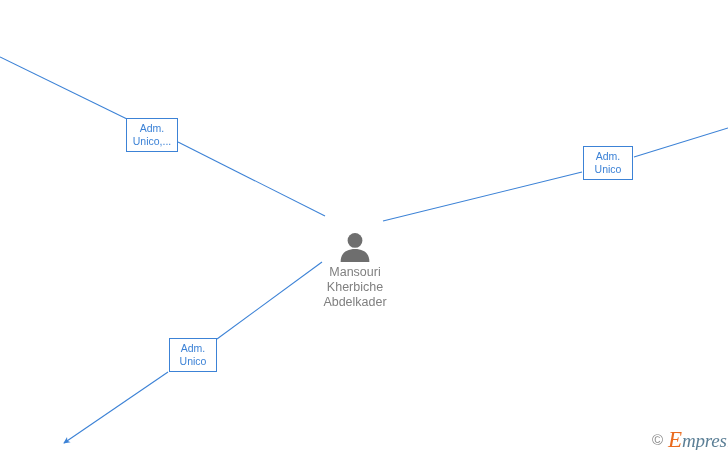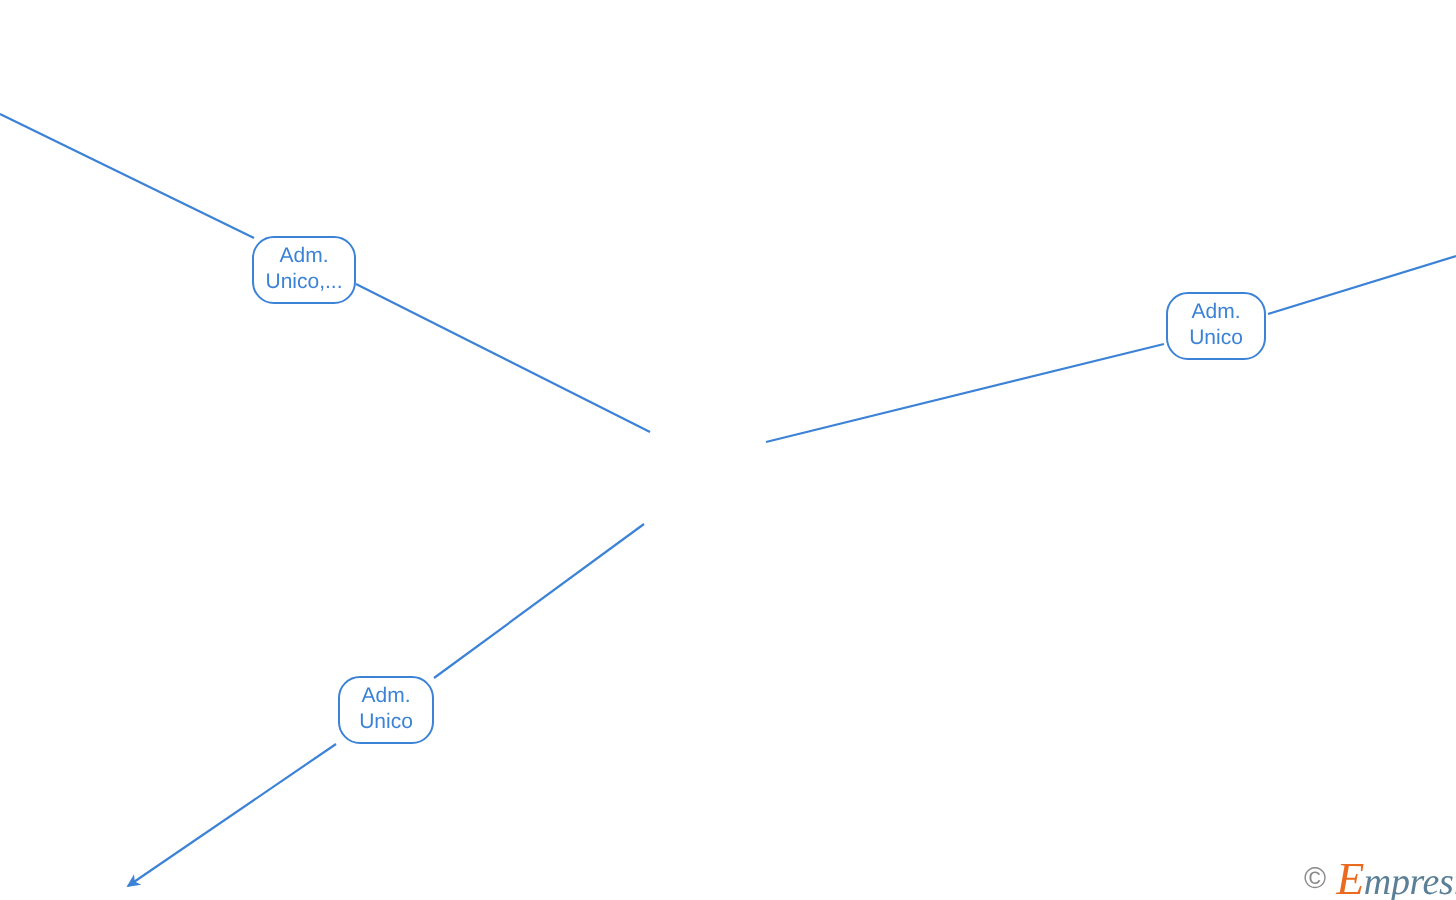--- a/index.html
+++ b/index.html
@@ -44,21 +44,21 @@
     color: #808080;
     text-align: center;
     white-space: pre-line;
   }
   
   .edge-label {
     position: absolute;
     box-sizing: border-box;
     background: #ffffff;
     border: 1px solid #3C82D6;
-    border-radius: 11px;
+    border-radius: 0;
     color: #3C82D6;
     font-size: 10.5px;
     line-height: 13px;
     text-align: center;
     padding: 3px 4px 11px 4px;
     white-space: pre-line;
     z-index: 5;
   }
   
   .watermark {
@@ -100,20 +100,31 @@
     <g id="edge-group" stroke="#3C82D6" stroke-width="1.1" fill="none">
         <line x1="0" y1="57" x2="127" y2="119" stroke="#3C82D6"></line>
         <line x1="178" y1="142" x2="325" y2="216" stroke="#3C82D6"></line>
         <line x1="383" y1="221" x2="582" y2="172" stroke="#3C82D6"></line>
         <line x1="634" y1="157" x2="728" y2="128" stroke="#3C82D6"></line>
         <line x1="322" y1="262" x2="217" y2="339" stroke="#3C82D6"></line>
         <line x1="168" y1="372" x2="64" y2="443" stroke="#3C82D6" marker-end="url(#arrowhead)"></line>
       </g>
   </svg>
 
+  <div class="node" id="center-node" style="left: 285px; top: 232px;">
+    <div class="node-icon">
+      <svg viewBox="0 0 34 30" width="34" height="30" xmlns="http://www.w3.org/2000/svg">
+        <circle cx="17" cy="8.4" r="7.4" fill="#6e6e6e"></circle>
+        <path d="M 2.6 30 C 2.6 20.6 9.1 17.0 17 17.0 C 24.9 17.0 31.4 20.6 31.4 30 Z" fill="#6e6e6e"></path>
+      </svg>
+    </div>
+    <div class="node-label">Mansouri
+Kherbiche
+Abdelkader</div>
+  </div>
 
   <div class="edge-label" id="edge-label-0" style="left: 126px; top: 118px; width: 52px; height: 34px;">Adm.
 Unico,...</div>
   <div class="edge-label" id="edge-label-1" style="left: 583px; top: 146px; width: 50px; height: 34px;">Adm.
 Unico</div>
   <div class="edge-label" id="edge-label-2" style="left: 169px; top: 338px; width: 48px; height: 34px;">Adm.
 Unico</div>
 
   <div class="watermark" id="watermark" style="left: 652px; top: 428px;">
     <span class="wm-c">©</span>

